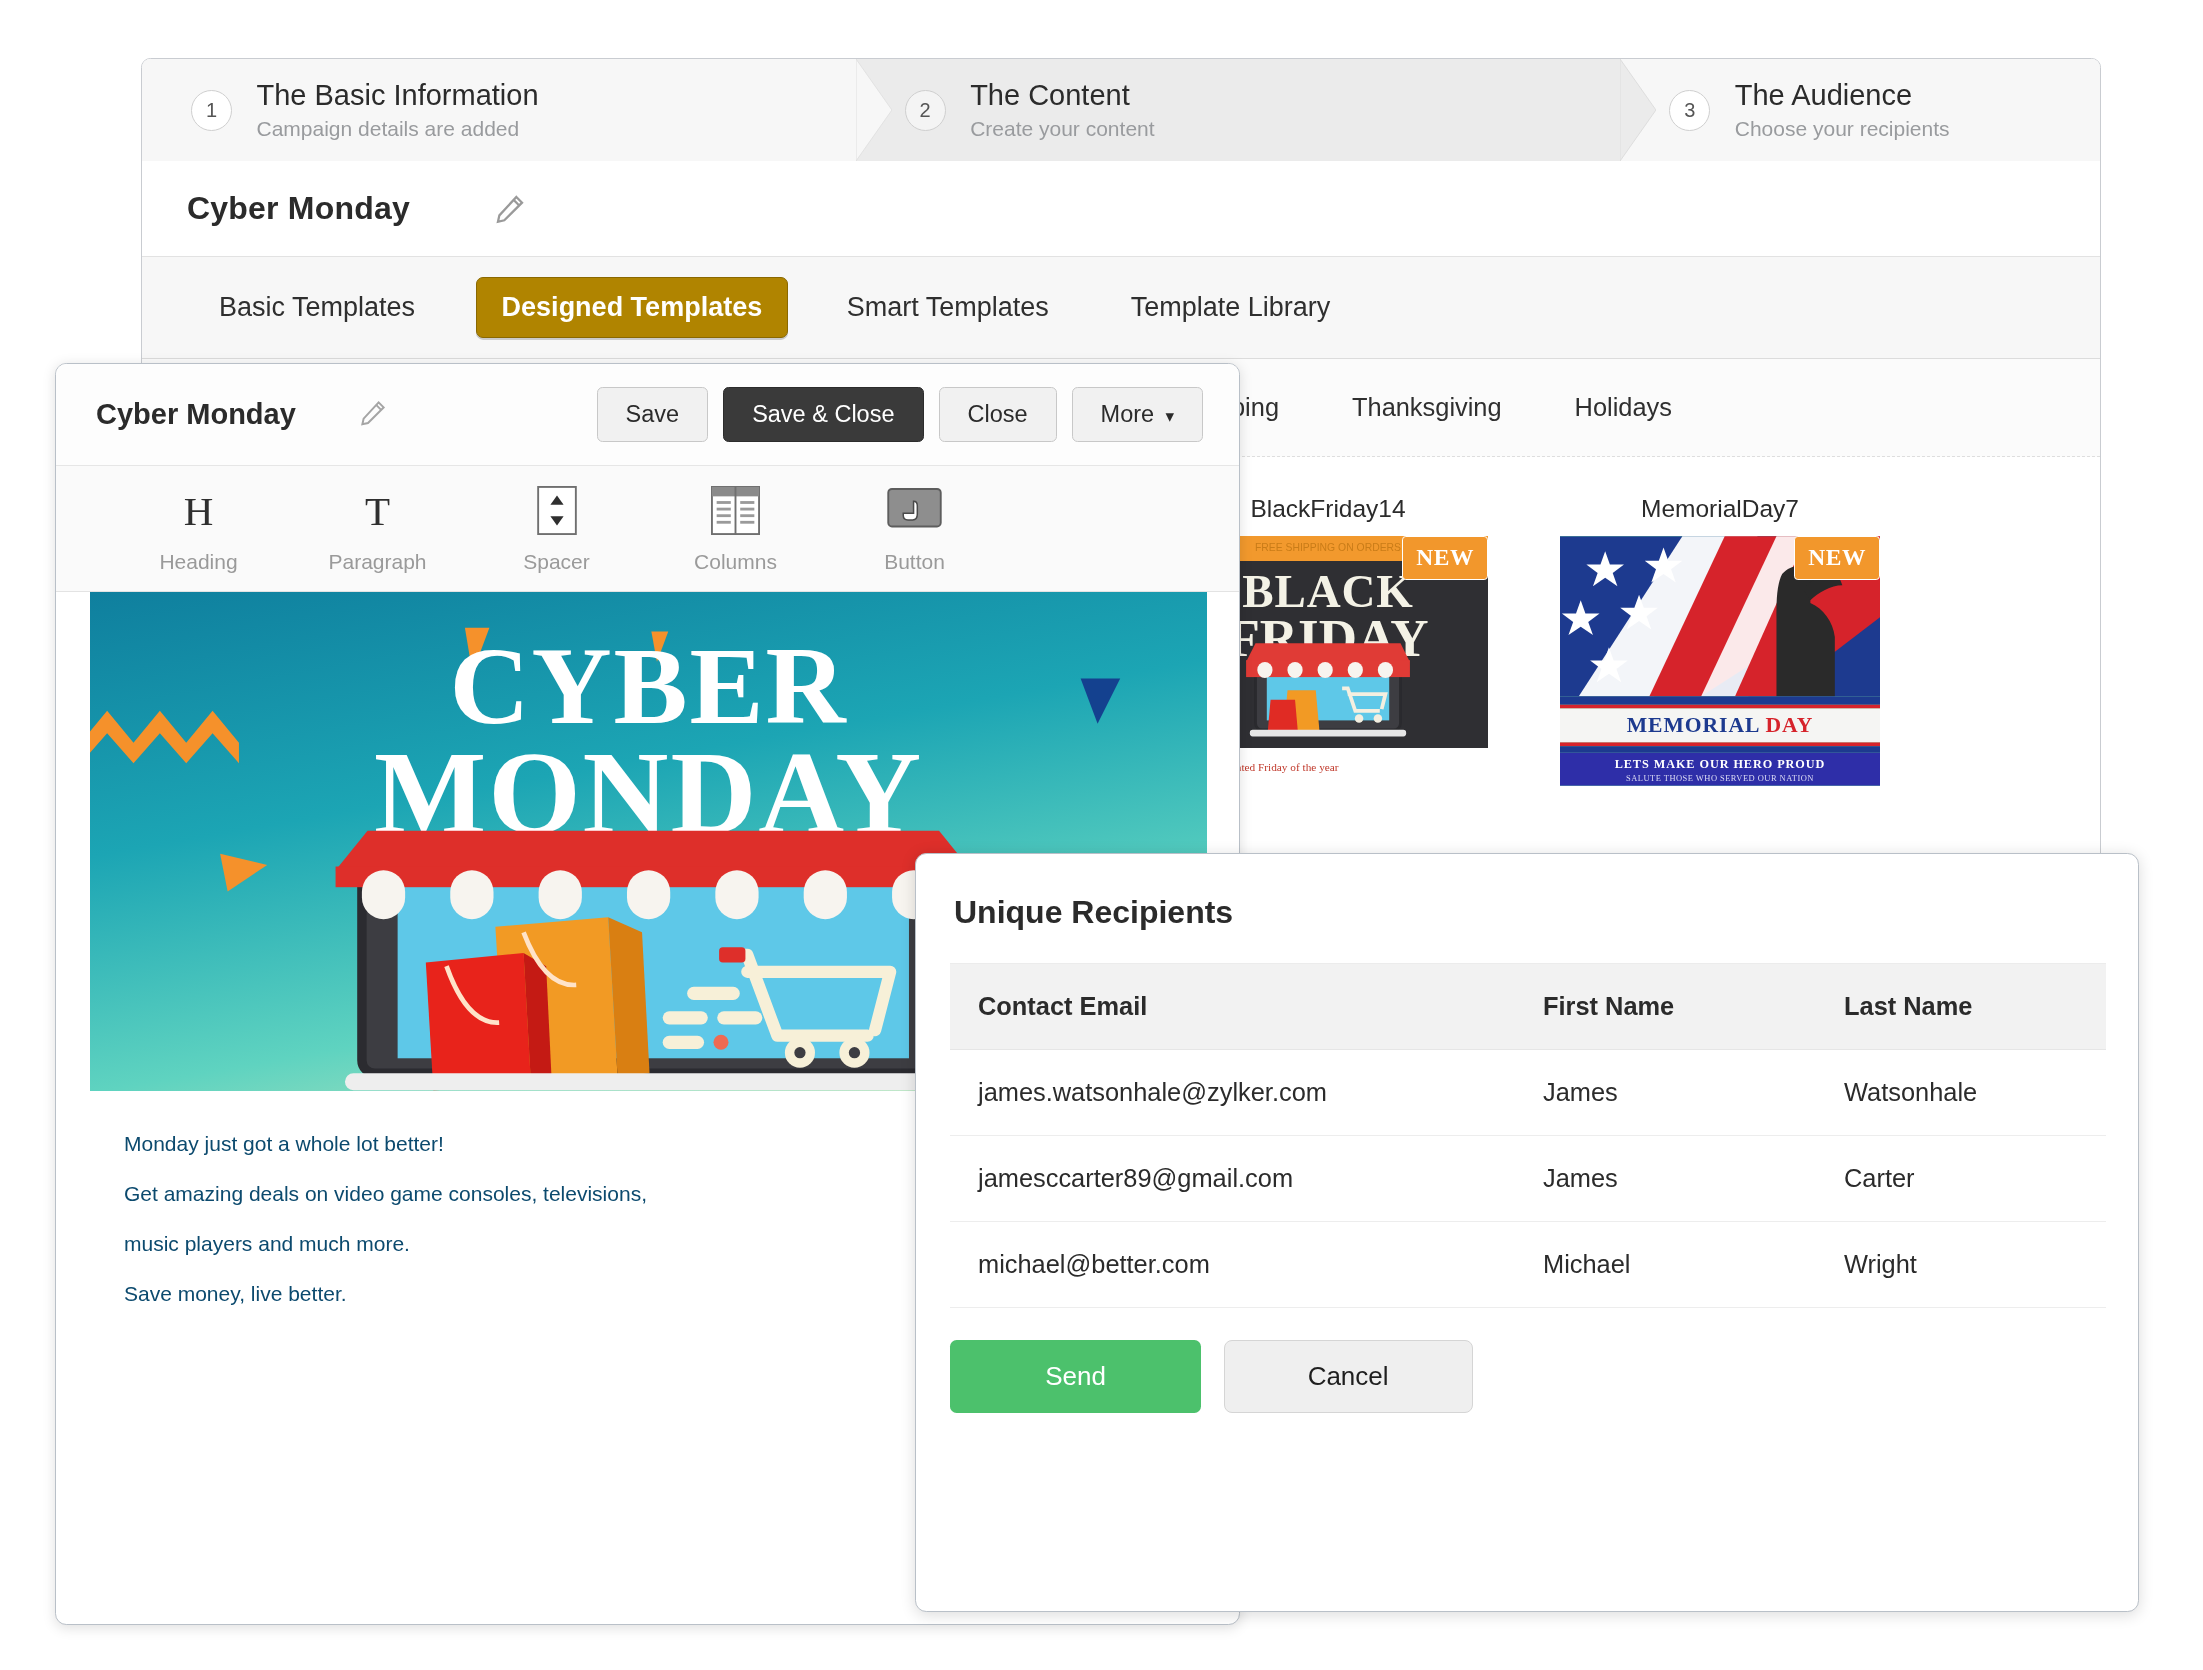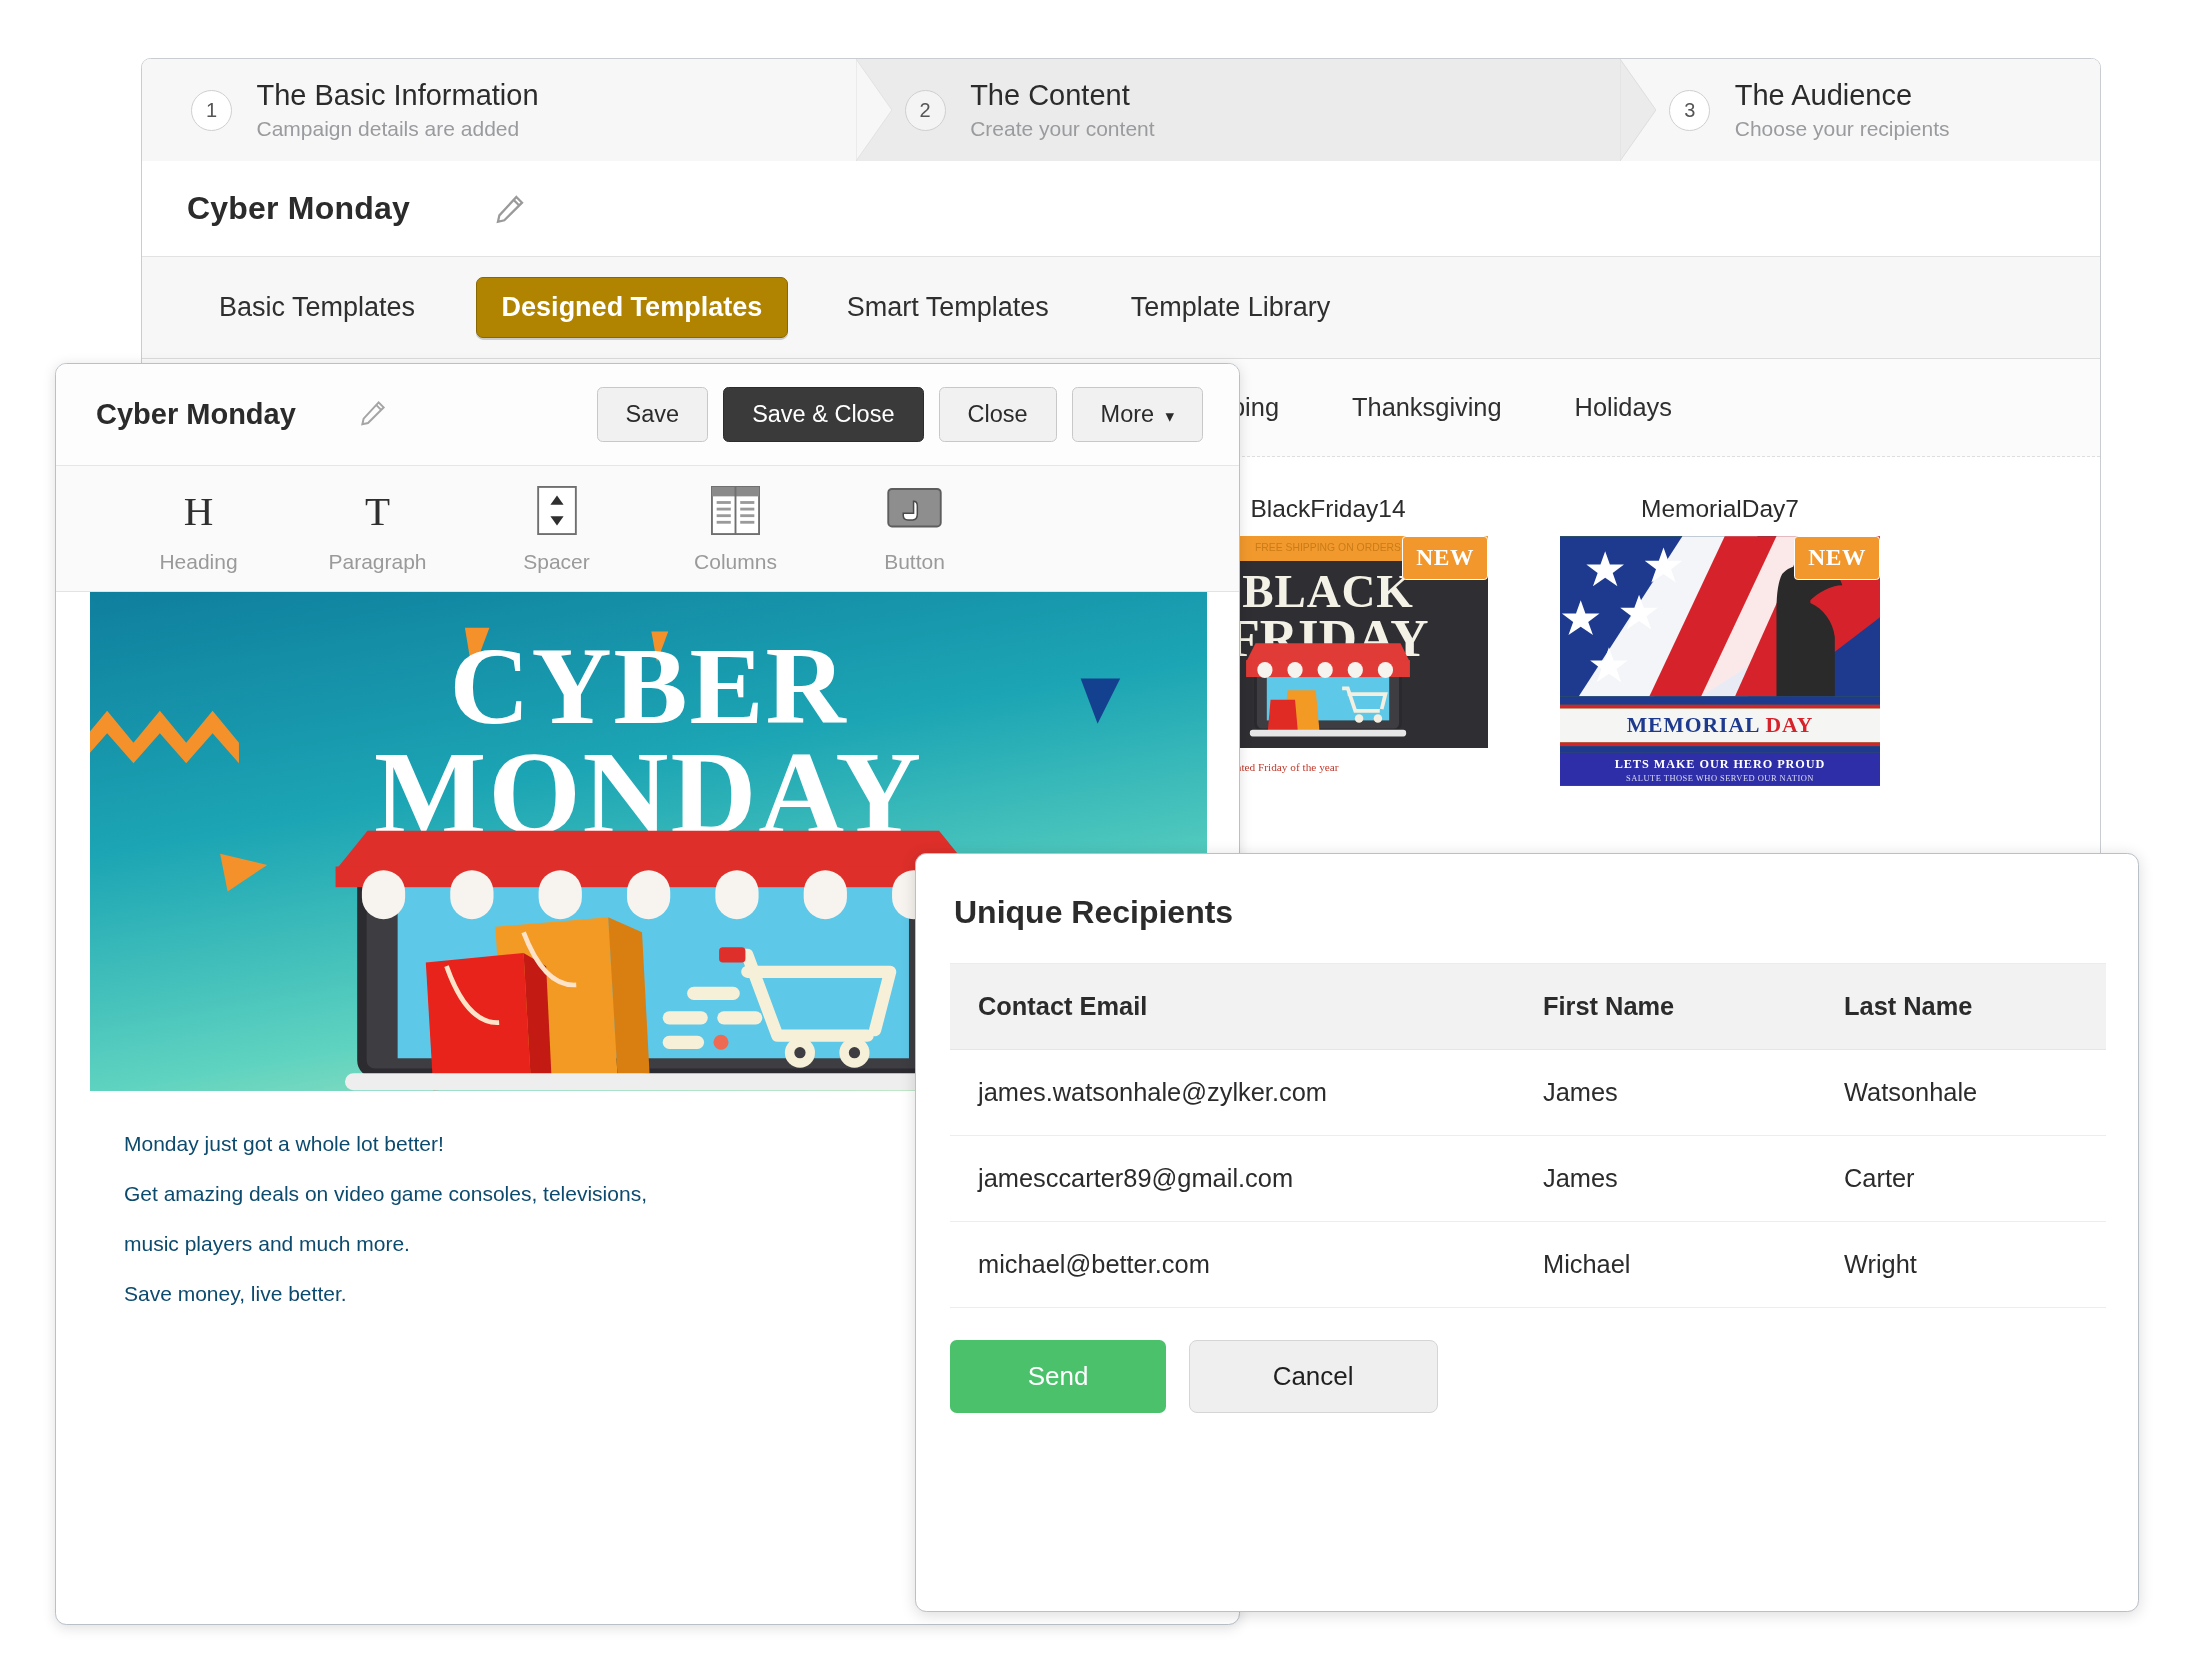--- a/index.html
+++ b/index.html
@@ -98,21 +98,21 @@
             text-align: center; line-height: 24.5px; overflow: hidden; }
   .bf-title { text-align: center; margin-top: 9.4px; font-family: "Liberation Serif", serif;
               color: #f4f2e6; font-weight: bold; line-height: .93; }
   .bf-title .l1 { font-size: 47px; letter-spacing: 0.9px; display: block; }
   .bf-title .l2 { font-size: 53px; letter-spacing: 0px; display: block; }
   .bf-shop { position: absolute; left: 50%; transform: translateX(-50%); bottom: 40px; }
   .bf-foot { position: absolute; left: 0; bottom: 0; width: 100%; height: 38px;
              background: #fff; color: #c0392b; font-size: 11.3px; line-height: 38px;
              padding-left: 9.4px; overflow: hidden; font-family: "Liberation Serif", serif; }
   
-  .md { width: 100%; height: 100%; position: relative; background: #4d7c0f; }
+  .md { width: 100%; height: 100%; position: relative; background: #86efac; }
 
   
   .editor {
     position: absolute; left: 55px; top: 363px;
     width: 1185px; height: 1262px;
     background: #ffffff; border: 0.9px solid #b9c0c8; border-radius: 11.3px;
     box-shadow: 0 2.8px 13px rgba(0,0,0,.13);
     overflow: hidden;
   }
   .ed-head {
@@ -167,21 +167,21 @@
   .tbl td {
     font-size: 25.4px; color: #2b2b2b; padding: 28px 0 28px 28px;
     border-bottom: 0.9px solid #ededed;
   }
   .col-email { width: 565px; }
   .col-first { width: 301px; }
   .col-last { width: 290px; }
   .dlg-actions { display: flex; gap: 22.6px; padding: 32px 0 0 34px; }
   .btn-send {
     background: #4cc16c; color: #ffffff; font-size: 26px; border: none;
-    border-radius: 6.6px; padding: 21px 0; width: 216px; text-align: center;
+    border-radius: 6.6px; padding: 21px 0; width: 251px; text-align: center;
   }
   .btn-cancel {
     background: #efefef; color: #1f1f1f; font-size: 26px; border: 0.9px solid #d5d5d5;
     border-radius: 8px; padding: 20px 0; width: 249px; text-align: center;
   }
 </style>
 </head>
 <body>
 
 <div id="stage">

